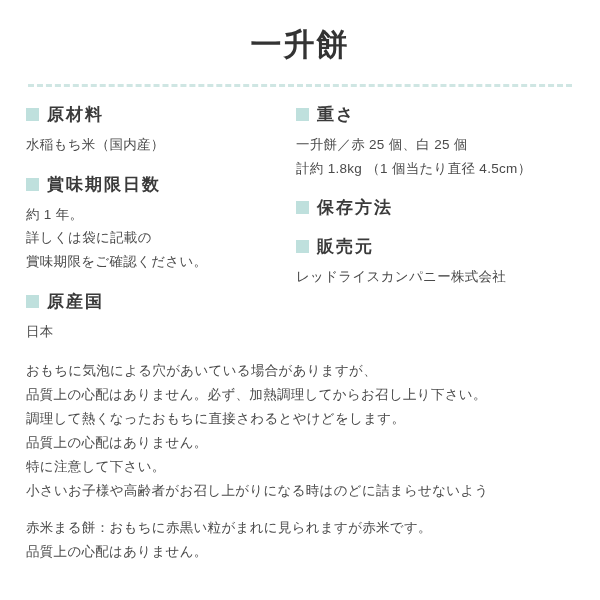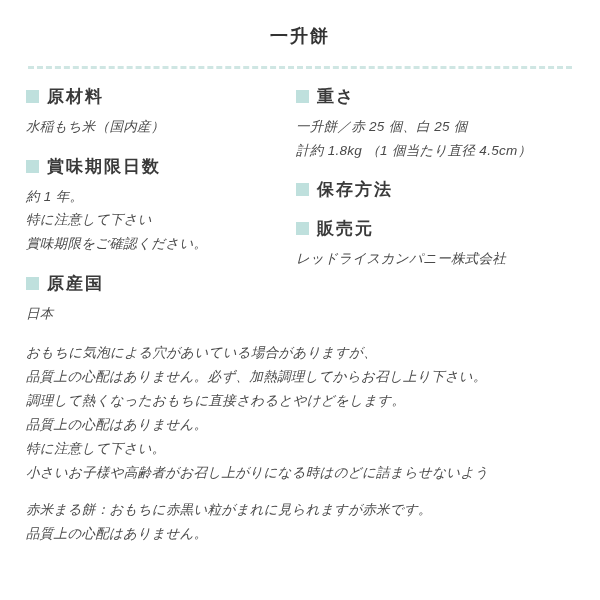--- a/index.html
+++ b/index.html
@@ -16,21 +16,21 @@
   }
   .page {
     position: relative;
     width: 600px;
     height: 600px;
     box-sizing: border-box;
     padding: 0 26px;
   }
   .title {
     text-align: center;
-    font-size: 18px;
+    font-size: 31px;
     font-weight: bold;
     letter-spacing: 2px;
     color: #333333;
     padding-top: 24px;
     padding-bottom: 18px;
   }
   .dashed-rule {
     height: 0;
     border-top: 3px dashed #cfe6e3;
     margin: 0 2px 16px 2px;
@@ -72,21 +72,20 @@
     font-size: 17px;
     font-weight: bold;
     letter-spacing: 2px;
     color: #3a3a3a;
   }
   .body-text {
     font-size: 13.5px;
     line-height: 1.75;
     color: #4a4a4a;
     letter-spacing: 0.3px;
-    font-style: italic;
   }
   .body-text .line {
     display: block;
     white-space: nowrap;
   }
   .notice {
     margin-top: 2px;
   }
   .notice .body-text {
     font-size: 13.5px;
@@ -123,21 +122,21 @@
         </div>
       </div>
 
       <div class="section">
         <div class="heading">
           <span class="sq"></span>
           <span class="heading-text">賞味期限日数</span>
         </div>
         <div class="body-text">
           <span class="line">約 1 年。</span>
-          <span class="line">特に注意して下さい</span>
+          <span class="line">詳しくは袋に記載の</span>
           <span class="line">賞味期限をご確認ください。</span>
         </div>
       </div>
 
       <div class="section tight">
         <div class="heading">
           <span class="sq"></span>
           <span class="heading-text">原産国</span>
         </div>
         <div class="body-text">

